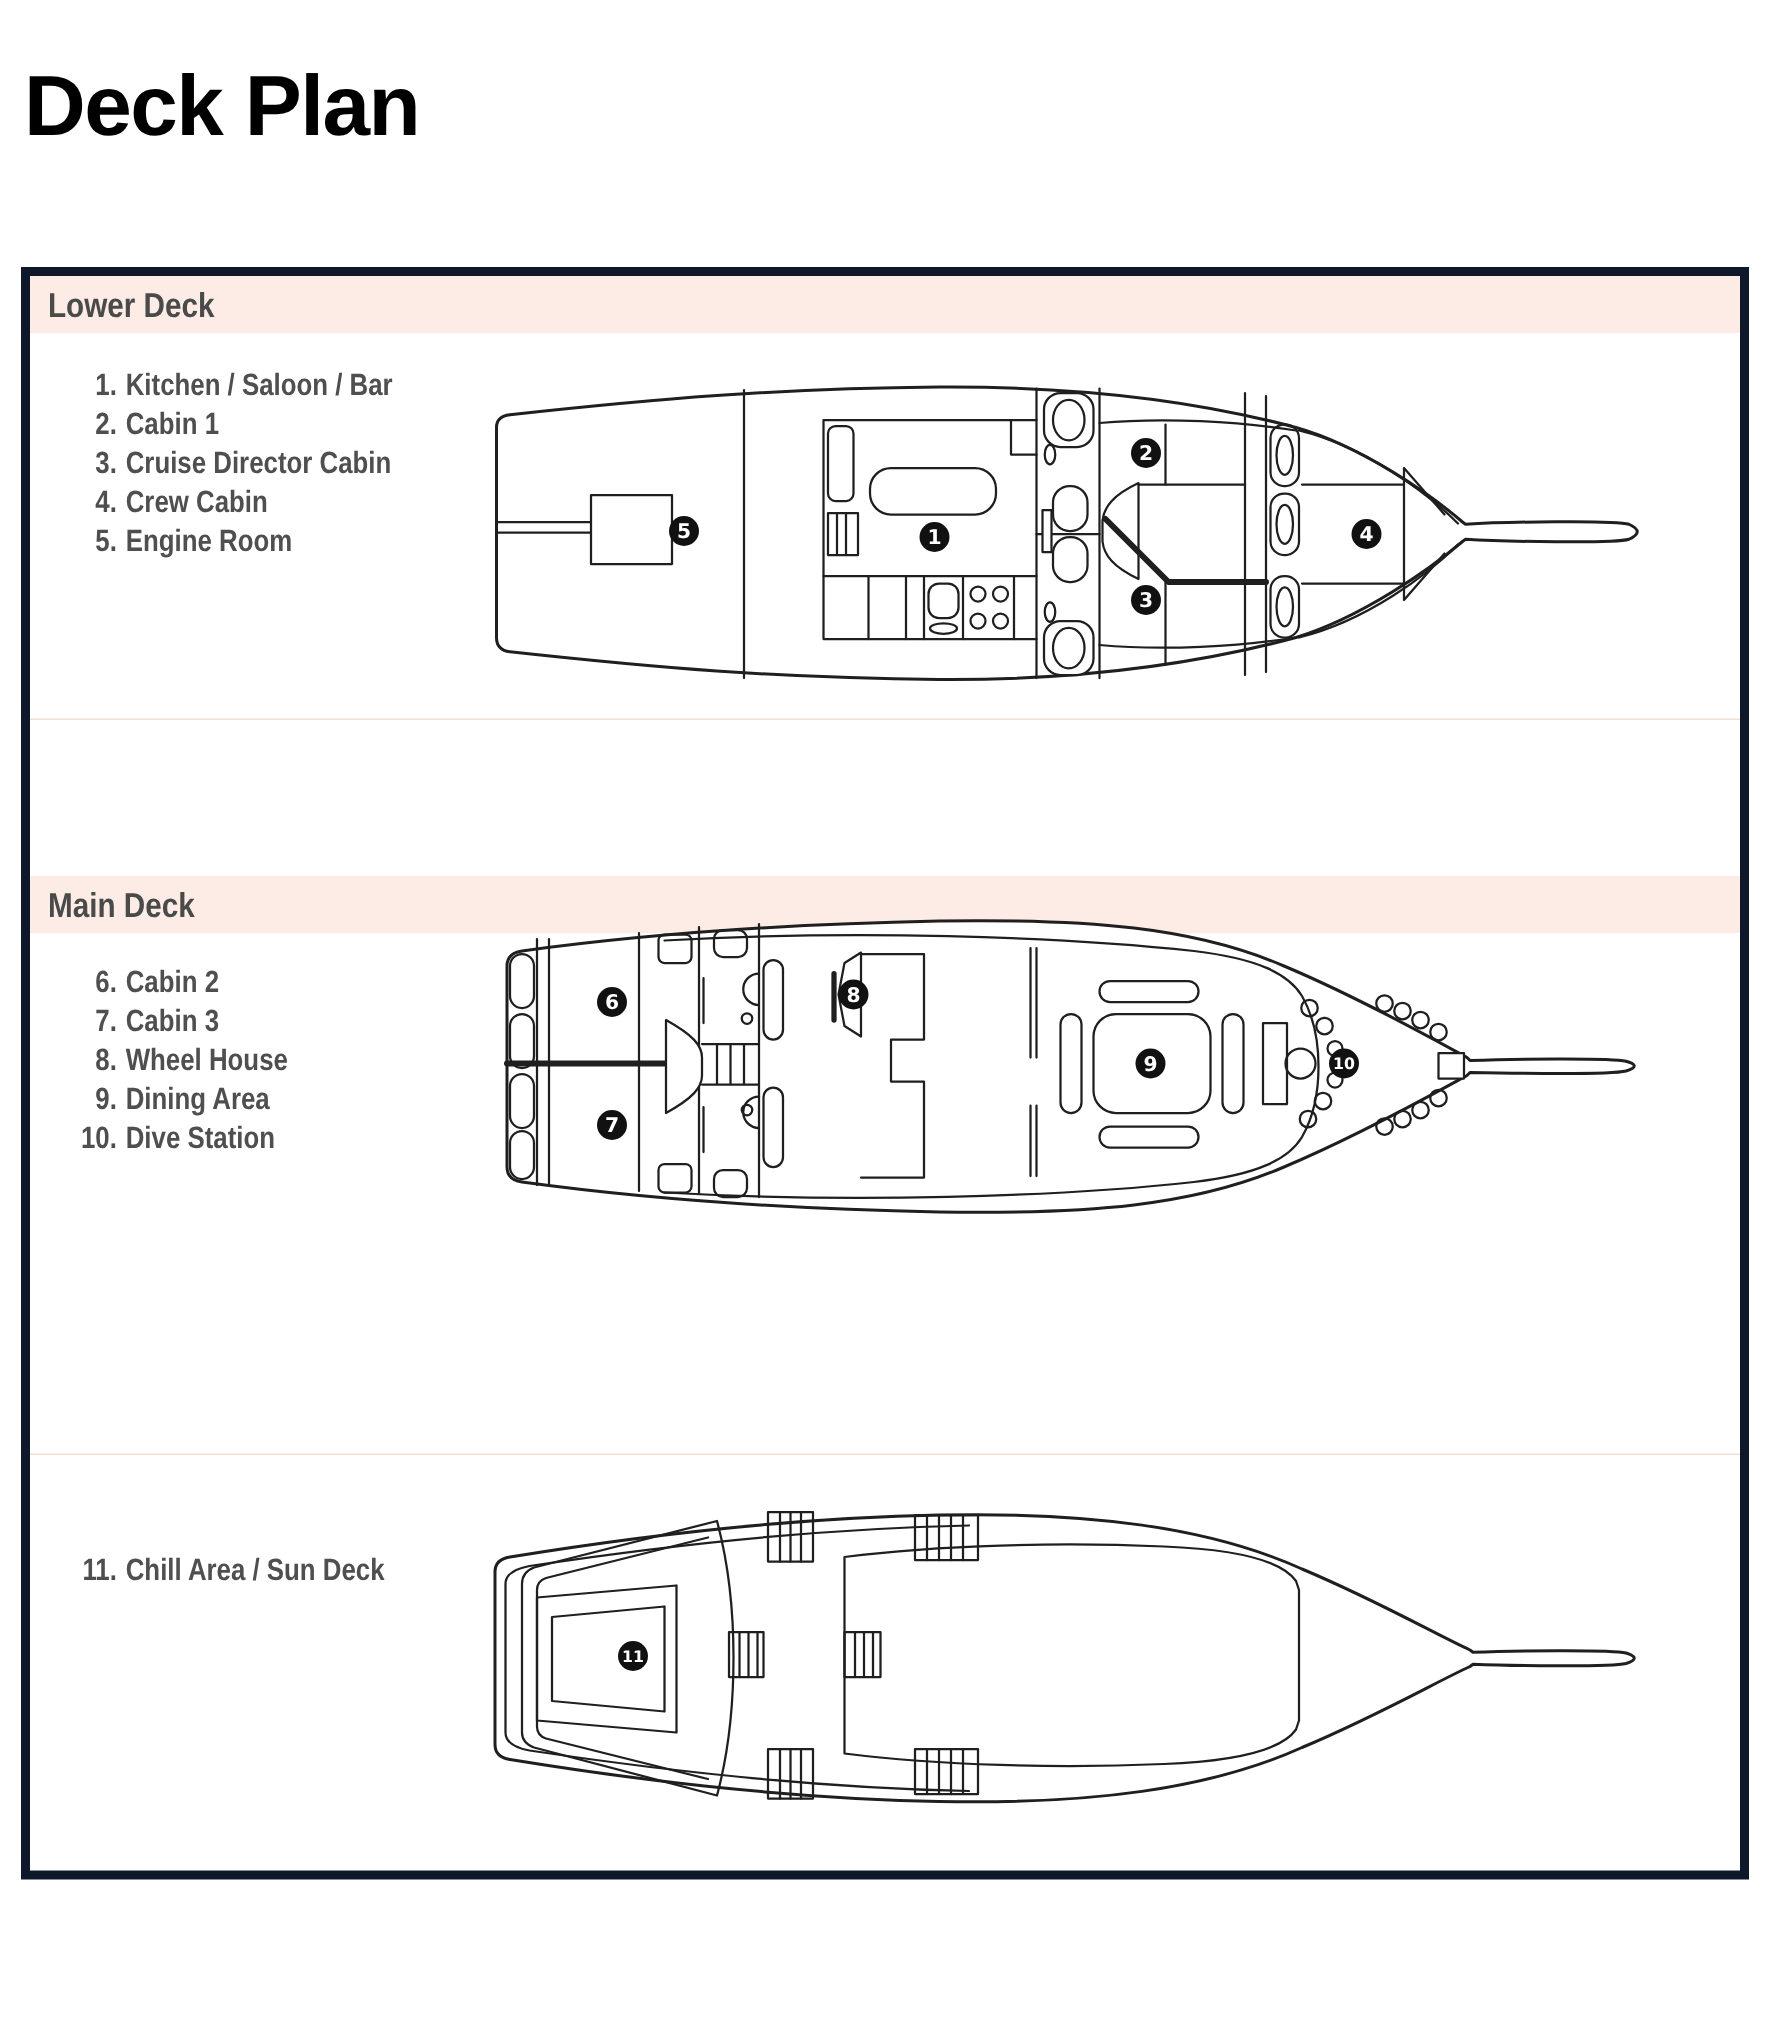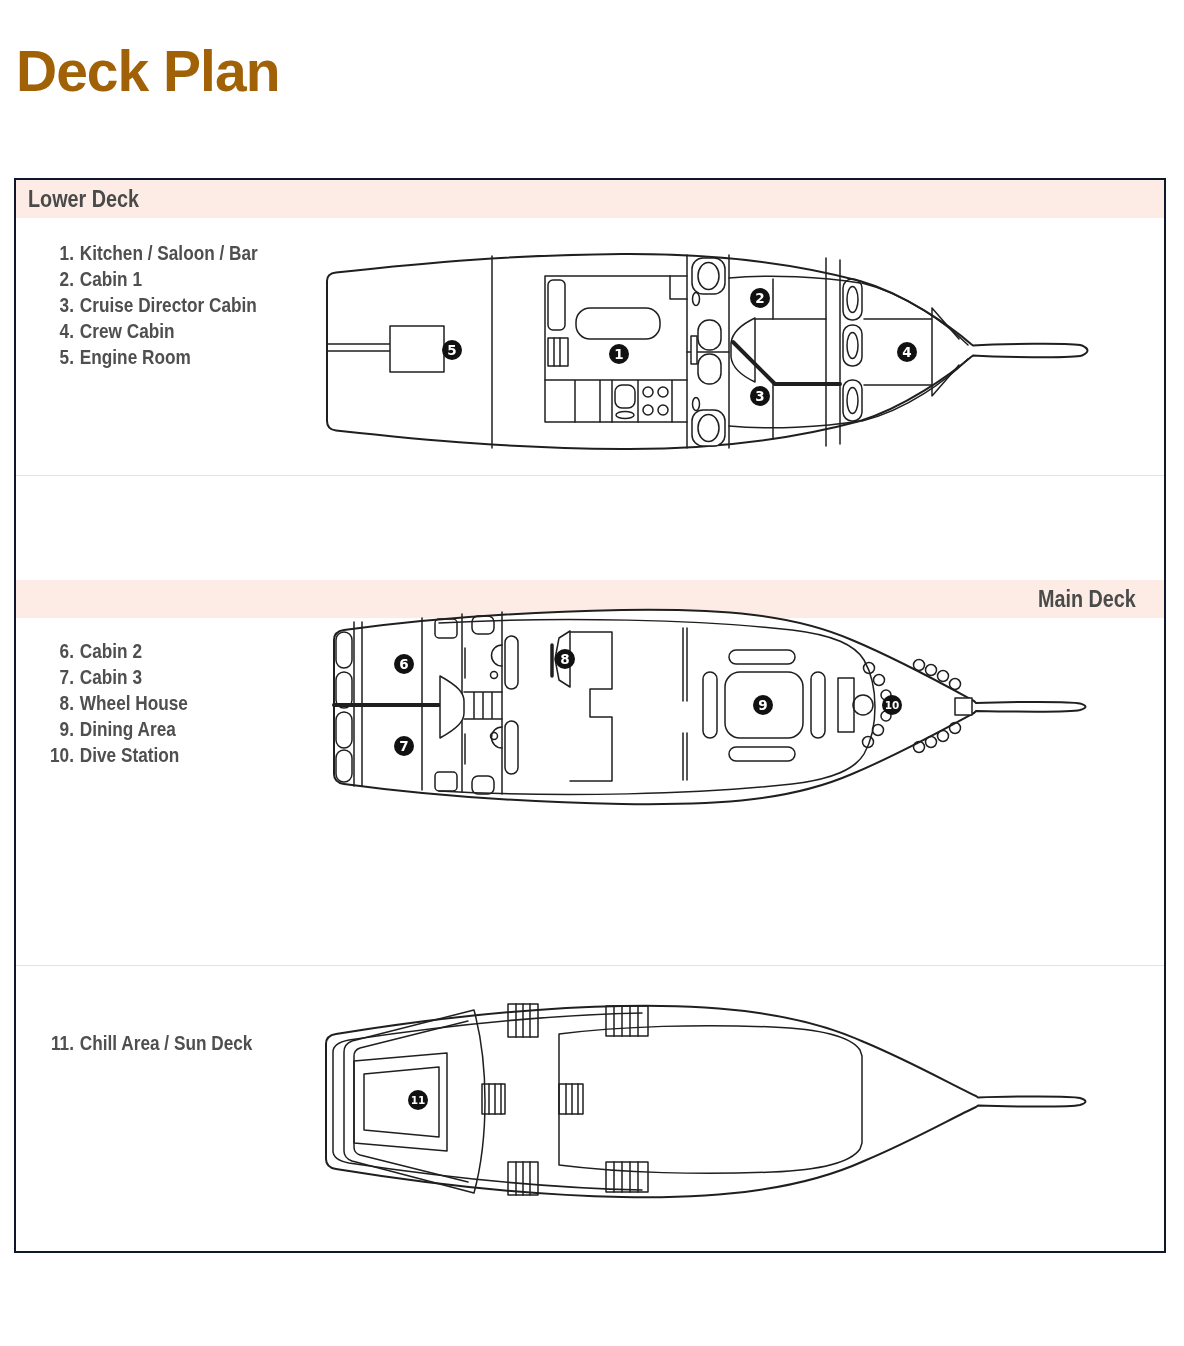--- a/index.html
+++ b/index.html
@@ -1,27 +1,27 @@
 <!DOCTYPE html>
 <html><head>
 <meta charset="utf-8">
 <style>
   html,body{margin:0;padding:0;background:#fff;}
   .page{position:relative;width:1184px;height:1346px;background:#fff;
         font-family:"Liberation Sans",sans-serif;overflow:hidden;}
   .page-title{position:absolute;left:16px;top:38px;margin:0;
-              font-size:57px;font-weight:bold;letter-spacing:-1px;color:#a16207;}
+              font-size:57px;font-weight:bold;letter-spacing:-1px;color:#000000;}
   .container{position:absolute;left:14px;top:178px;width:1152px;height:1075px;
-             border:2px solid #0f172a;box-sizing:border-box;background:#fff;}
+             border:6px solid #0f172a;box-sizing:border-box;background:#fff;}
   .deck-header{position:absolute;left:0;width:100%;height:38px;background:#fcece5;
                box-sizing:border-box;padding:6px 12px 0 12px;color:#4a4a4a;
                font-size:23px;font-weight:bold;}
   .hdr-text{display:inline-block;transform:scaleX(.86);transform-origin:0 50%;white-space:nowrap;}
   .deck-header.lower{top:0;}
-  .deck-header.main{top:400px;text-align:right;}
+  .deck-header.main{top:400px;}
   .deck-header.upper{top:792px;}
   .divider{position:absolute;left:0;width:100%;height:1px;background:#f3ded2;}
   .divider.d1{top:295px;}
   .divider.d2{top:785px;}
   .legend{position:absolute;color:#4f4f4f;font-size:20.5px;font-weight:bold;
           transform:scaleX(.84);transform-origin:0 0;}
   .legend.lower{left:26px;top:60px;}
   .legend.main{left:26px;top:458px;}
   .legend.upper{left:26px;top:850px;}
   .legend-row{display:grid;grid-template-columns:38px auto;gap:0 7px;line-height:26px;}

